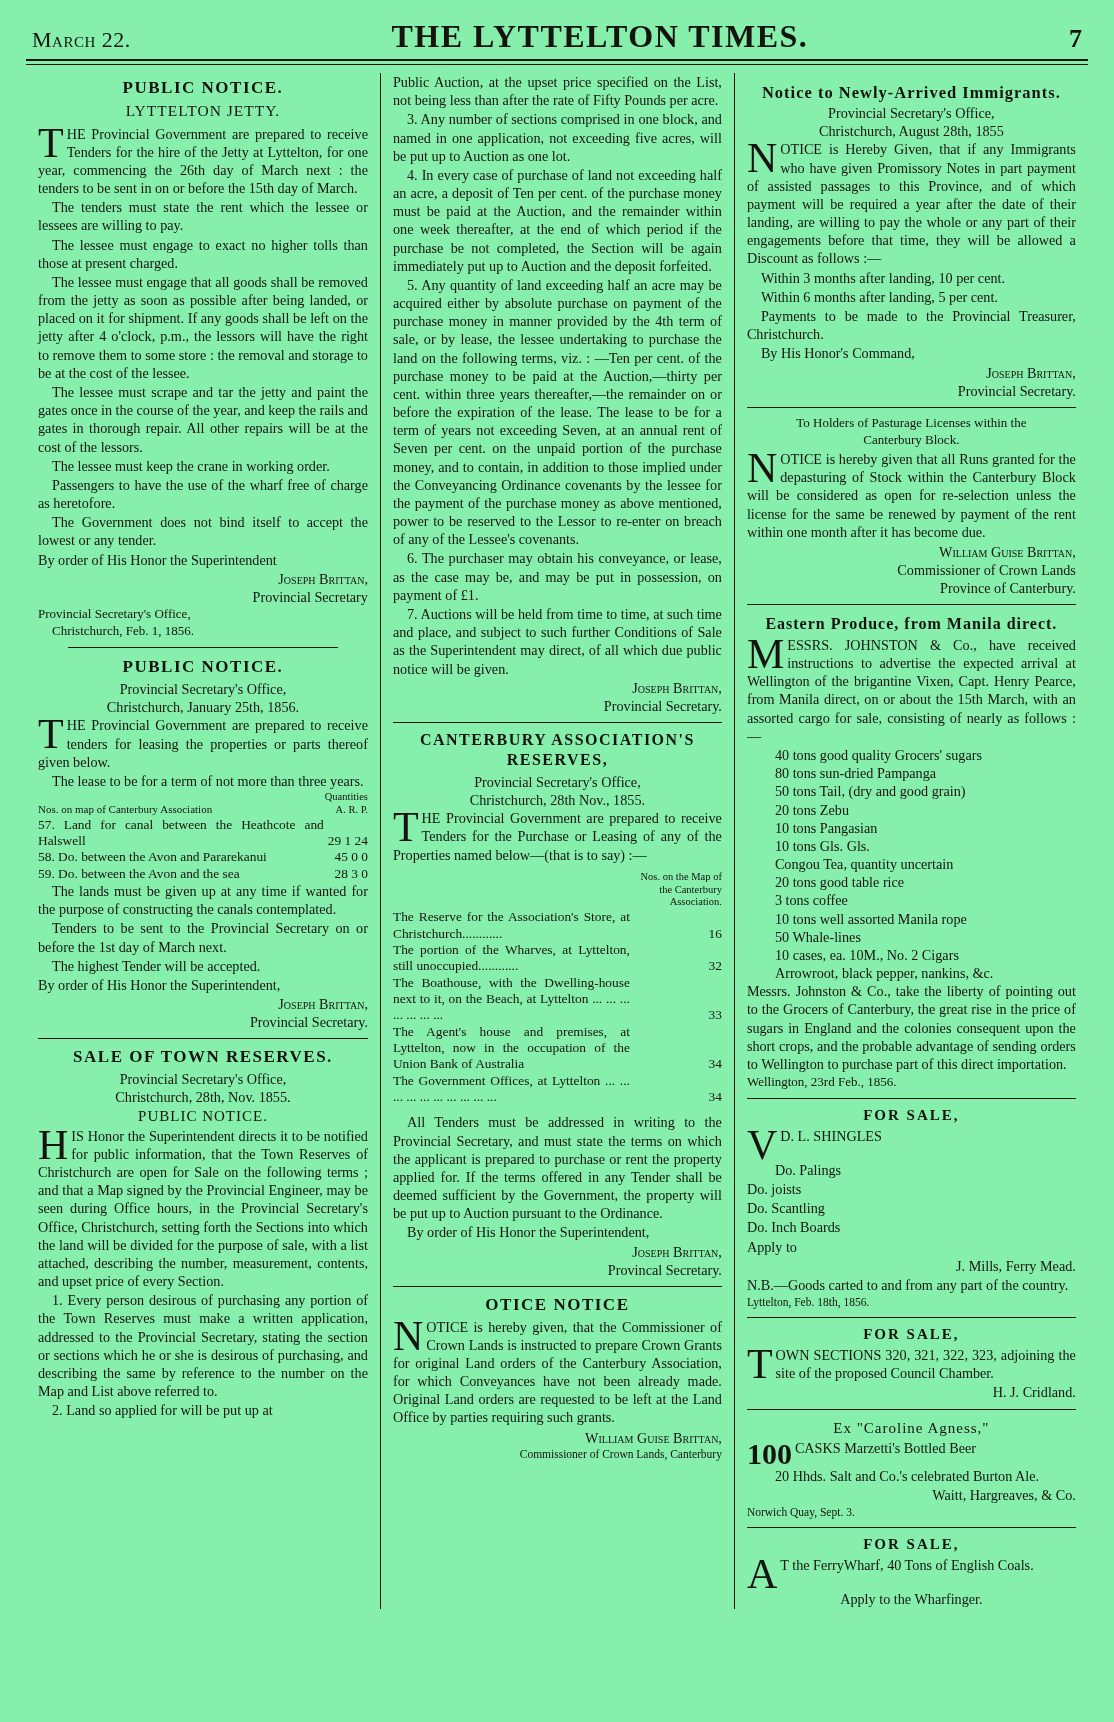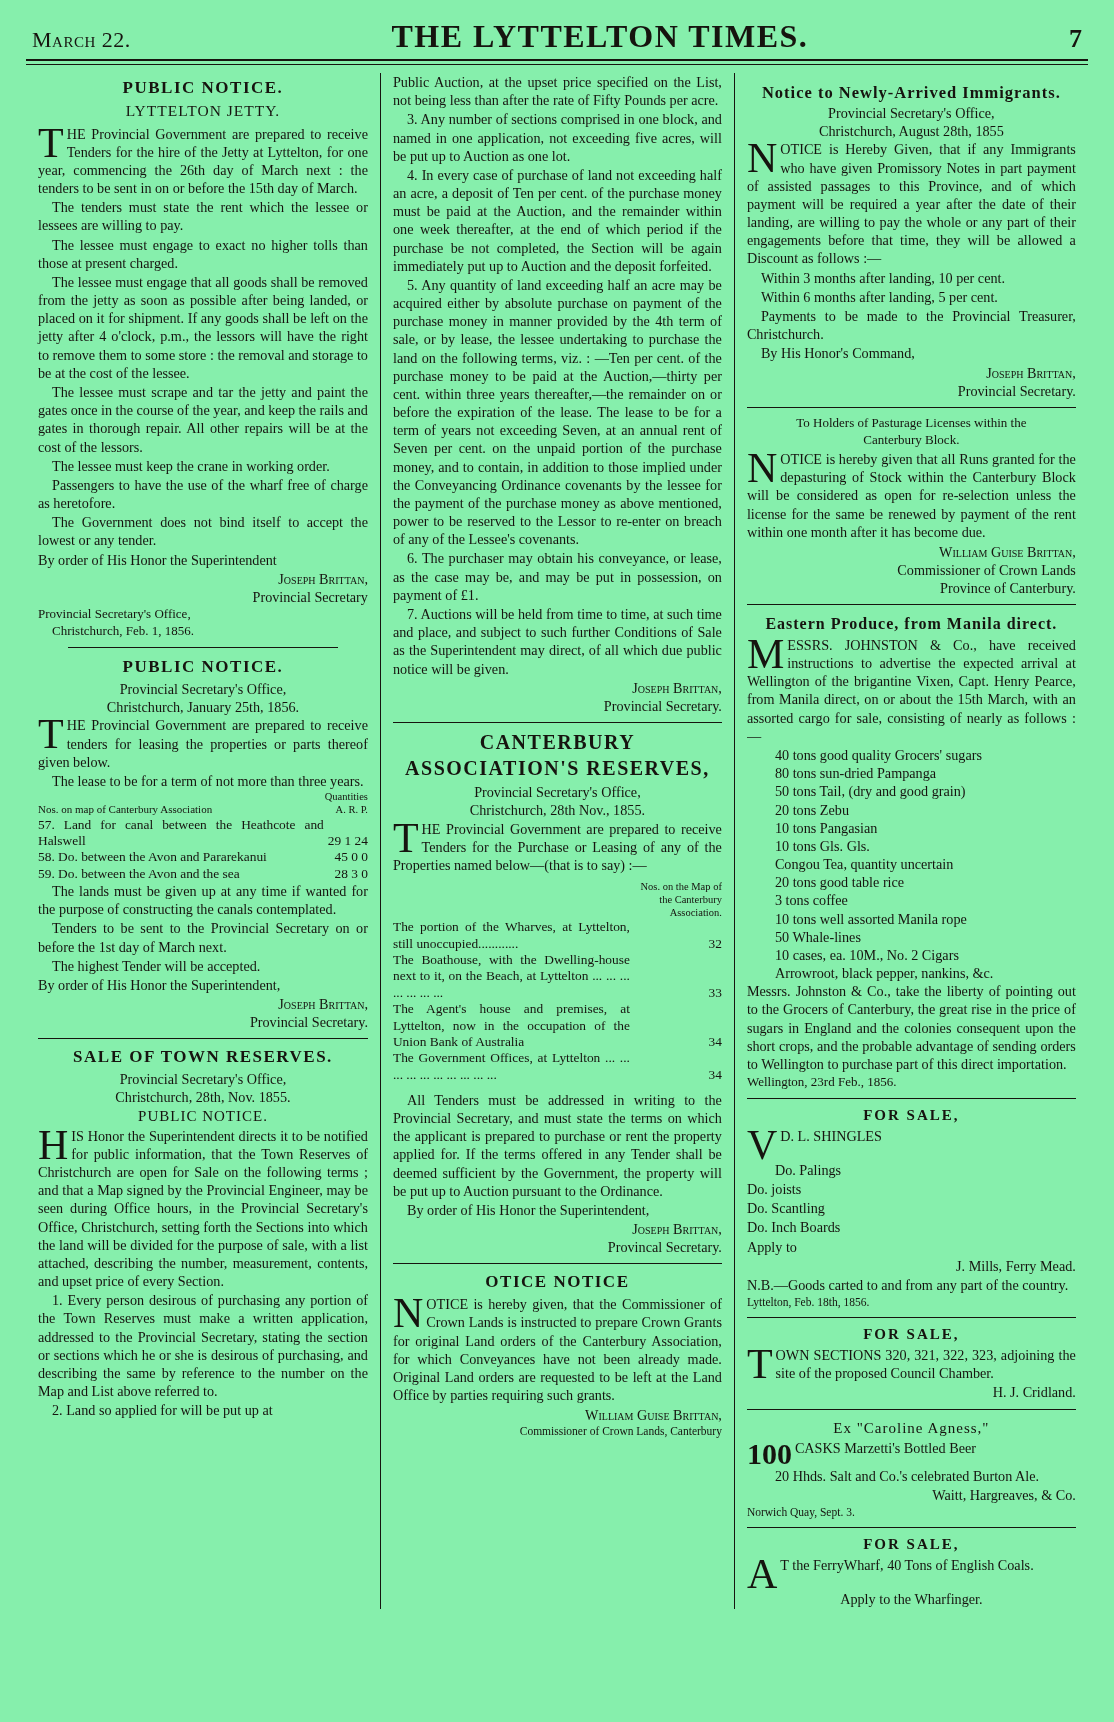--- a/index.html
+++ b/index.html
@@ -210,34 +210,38 @@
       <p>3. Any number of sections comprised in one block, and named in one application, not exceeding five acres, will be put up to Auction as one lot.</p>
       <p>4. In every case of purchase of land not exceeding half an acre, a deposit of Ten per cent. of the purchase money must be paid at the Auction, and the remainder within one week thereafter, at the end of which period if the purchase be not completed, the Section will be again immediately put up to Auction and the deposit forfeited.</p>
       <p>5. Any quantity of land exceeding half an acre may be acquired either by absolute purchase on payment of the purchase money in manner provided by the 4th term of sale, or by lease, the lessee undertaking to purchase the land on the following terms, viz. : —Ten per cent. of the purchase money to be paid at the Auction,—thirty per cent. within three years thereafter,—the remainder on or before the expiration of the lease. The lease to be for a term of years not exceeding Seven, at an annual rent of Seven per cent. on the unpaid portion of the purchase money, and to contain, in addition to those implied under the Conveyancing Ordinance covenants by the lessee for the payment of the purchase money as above mentioned, power to be reserved to the Lessor to re-enter on breach of any of the Lessee's covenants.</p>
       <p>6. The purchaser may obtain his conveyance, or lease, as the case may be, and may be put in possession, on payment of £1.</p>
       <p>7. Auctions will be held from time to time, at such time and place, and subject to such further Conditions of Sale as the Superintendent may direct, of all which due public notice will be given.</p>
       <p class="sig">Joseph Brittan,</p>
       <p class="sig2">Provincial Secretary.</p>
 
       <div class="sep-full"></div>
 
-      <div class="hdr-box" style="font-size:20px">CANTERBURY ASSOCIATION'S RESERVES,</div>
+      <div class="hdr-box" style="font-size:16px">CANTERBURY ASSOCIATION'S RESERVES,</div>
       <p class="addr">Provincial Secretary's Office,</p>
       <p class="addr">Christchurch, 28th Nov., 1855.</p>
 
       <div class="dropwrap">
         <span class="dropcap">T</span>
         <p>HE Provincial Government are prepared to receive Tenders for the Purchase or Leasing of any of the Properties named below—(that is to say) :—</p>
       </div>
 
       <table class="tbl" style="margin-top:6px">
         <tbody>
             <tr>
           <td></td>
           <td class="colhead" style="width:92px">Nos. on the Map of the Canterbury Association.</td>
+        </tr>
+        <tr>
+          <td>The Reserve for the Association's Store, at Christchurch............</td>
+          <td class="num">16</td>
         </tr>
         <tr>
           <td>The portion of the Wharves, at Lyttelton, still unoccupied............</td>
           <td class="num">32</td>
         </tr>
         <tr>
           <td>The Boathouse, with the Dwelling-house next to it, on the Beach, at Lyttelton ... ... ... ... ... ... ...</td>
           <td class="num">33</td>
         </tr>
         <tr>

